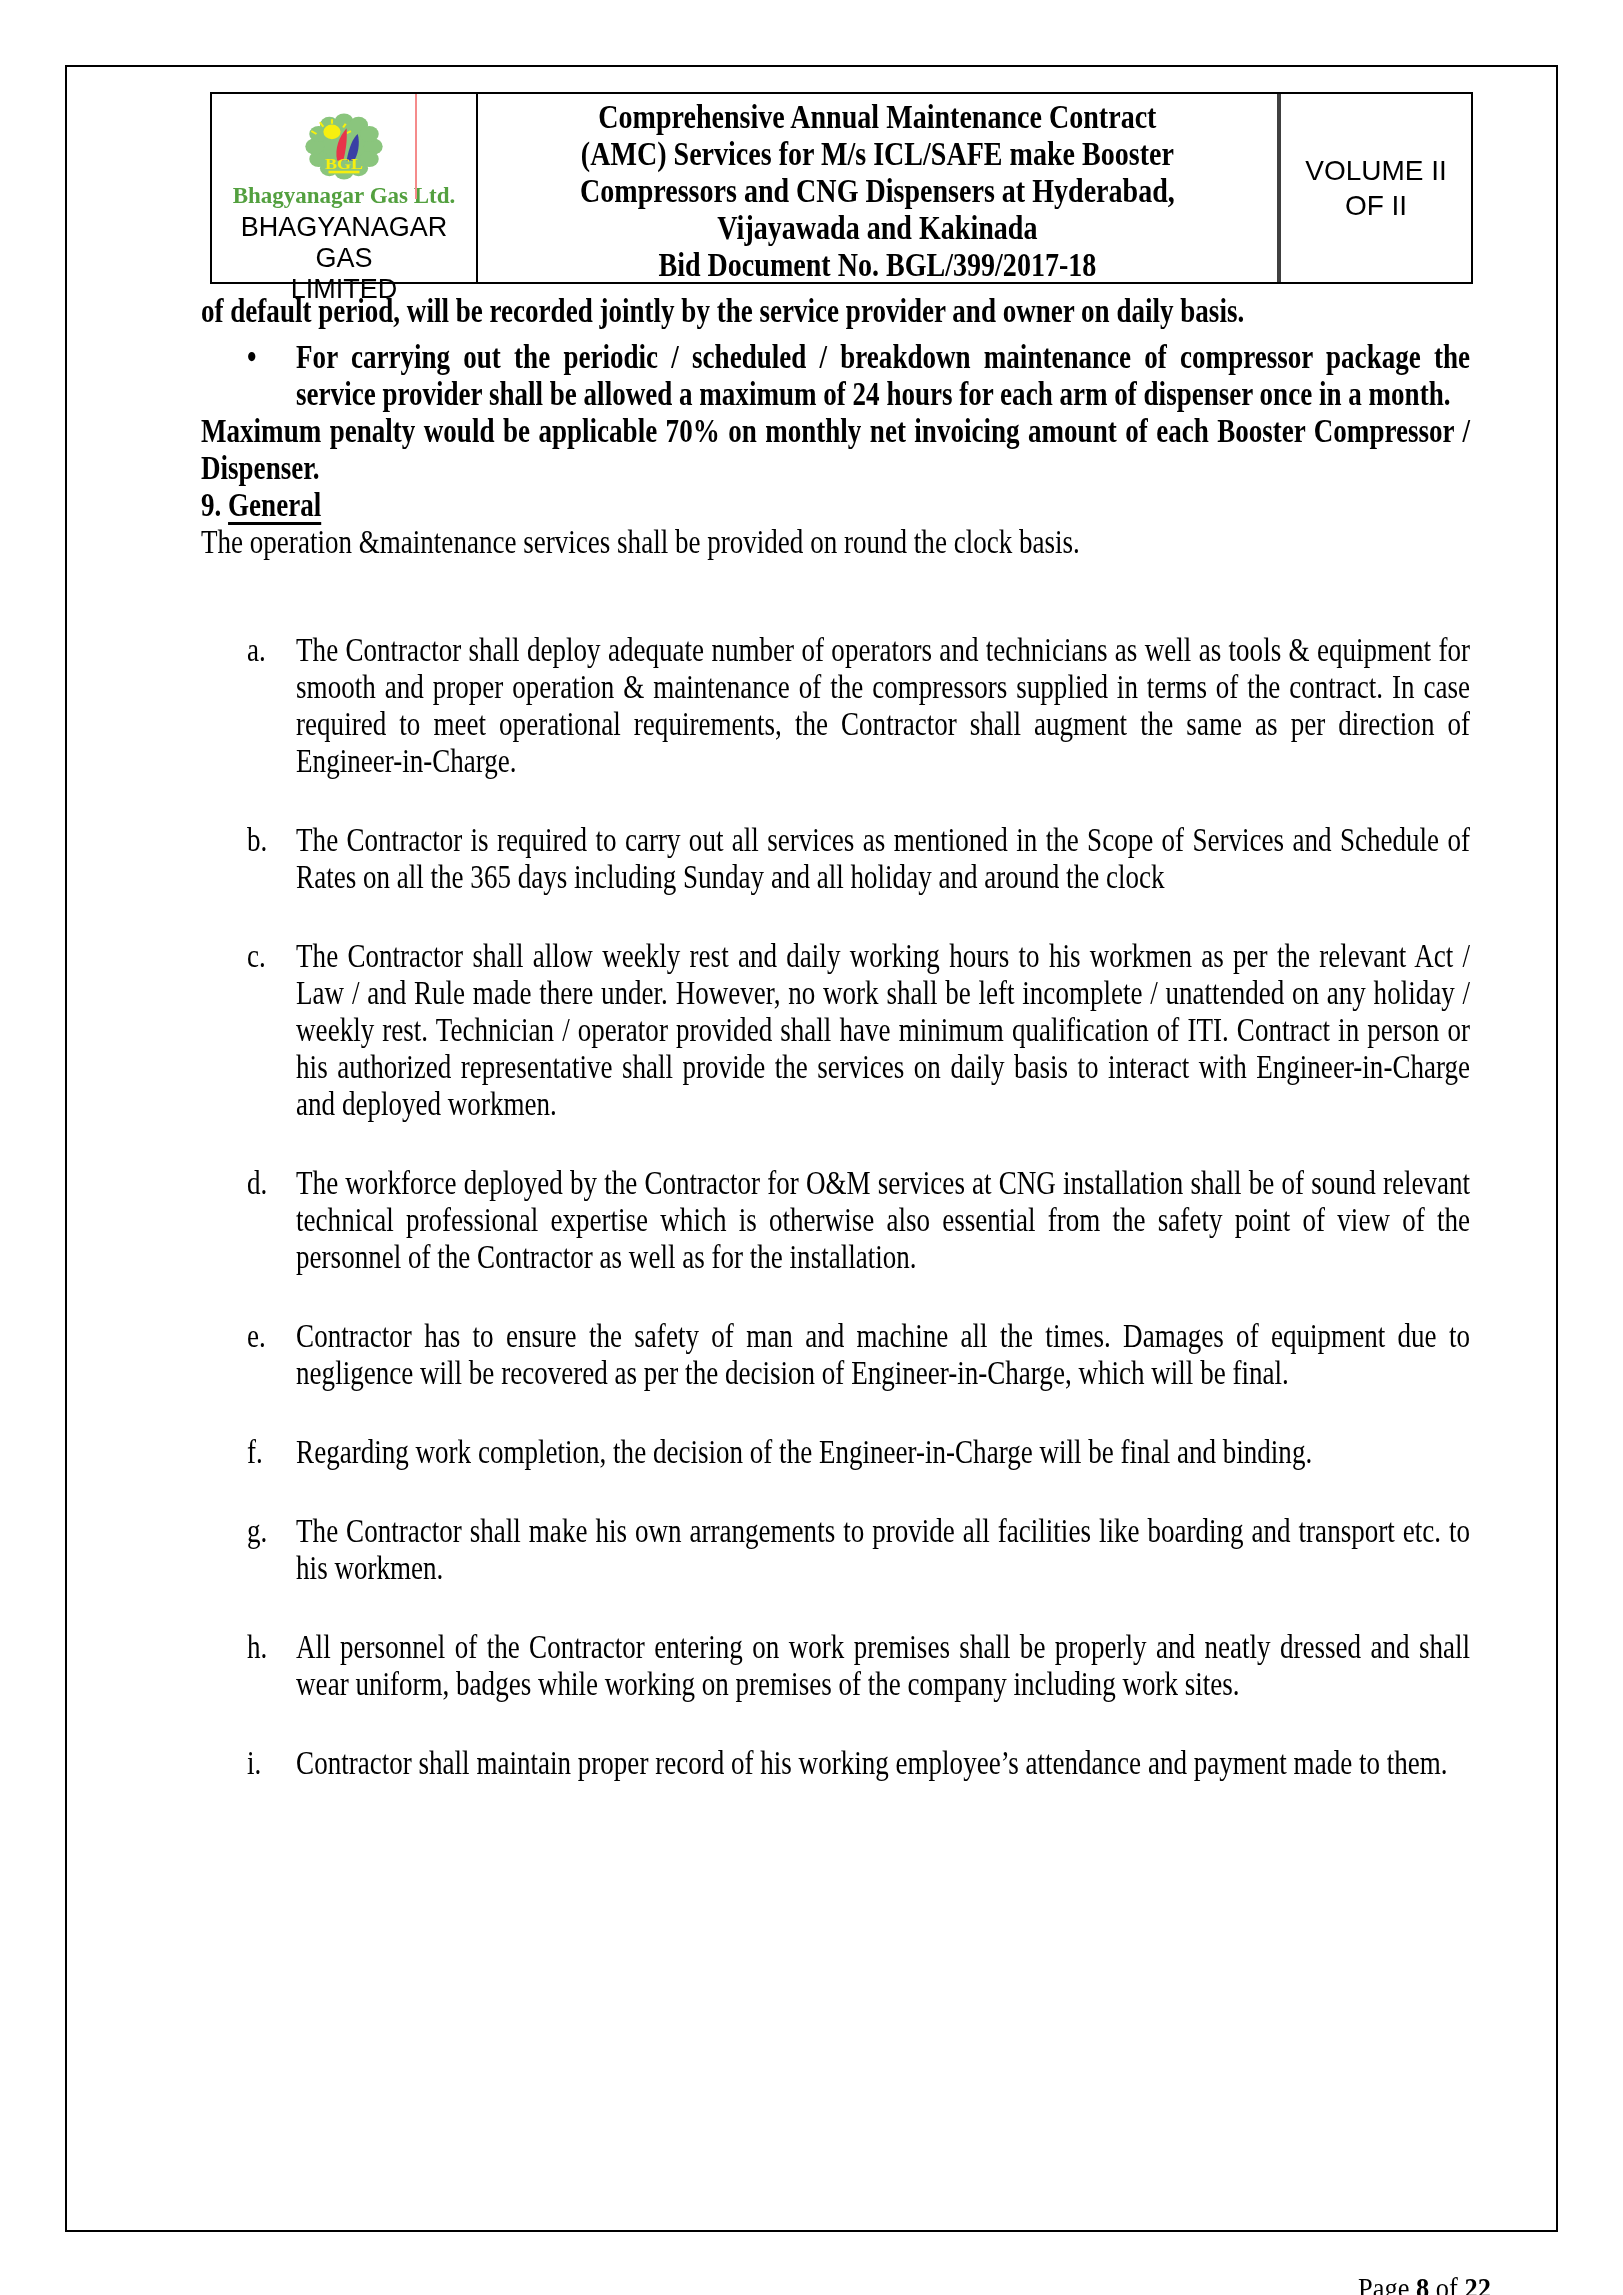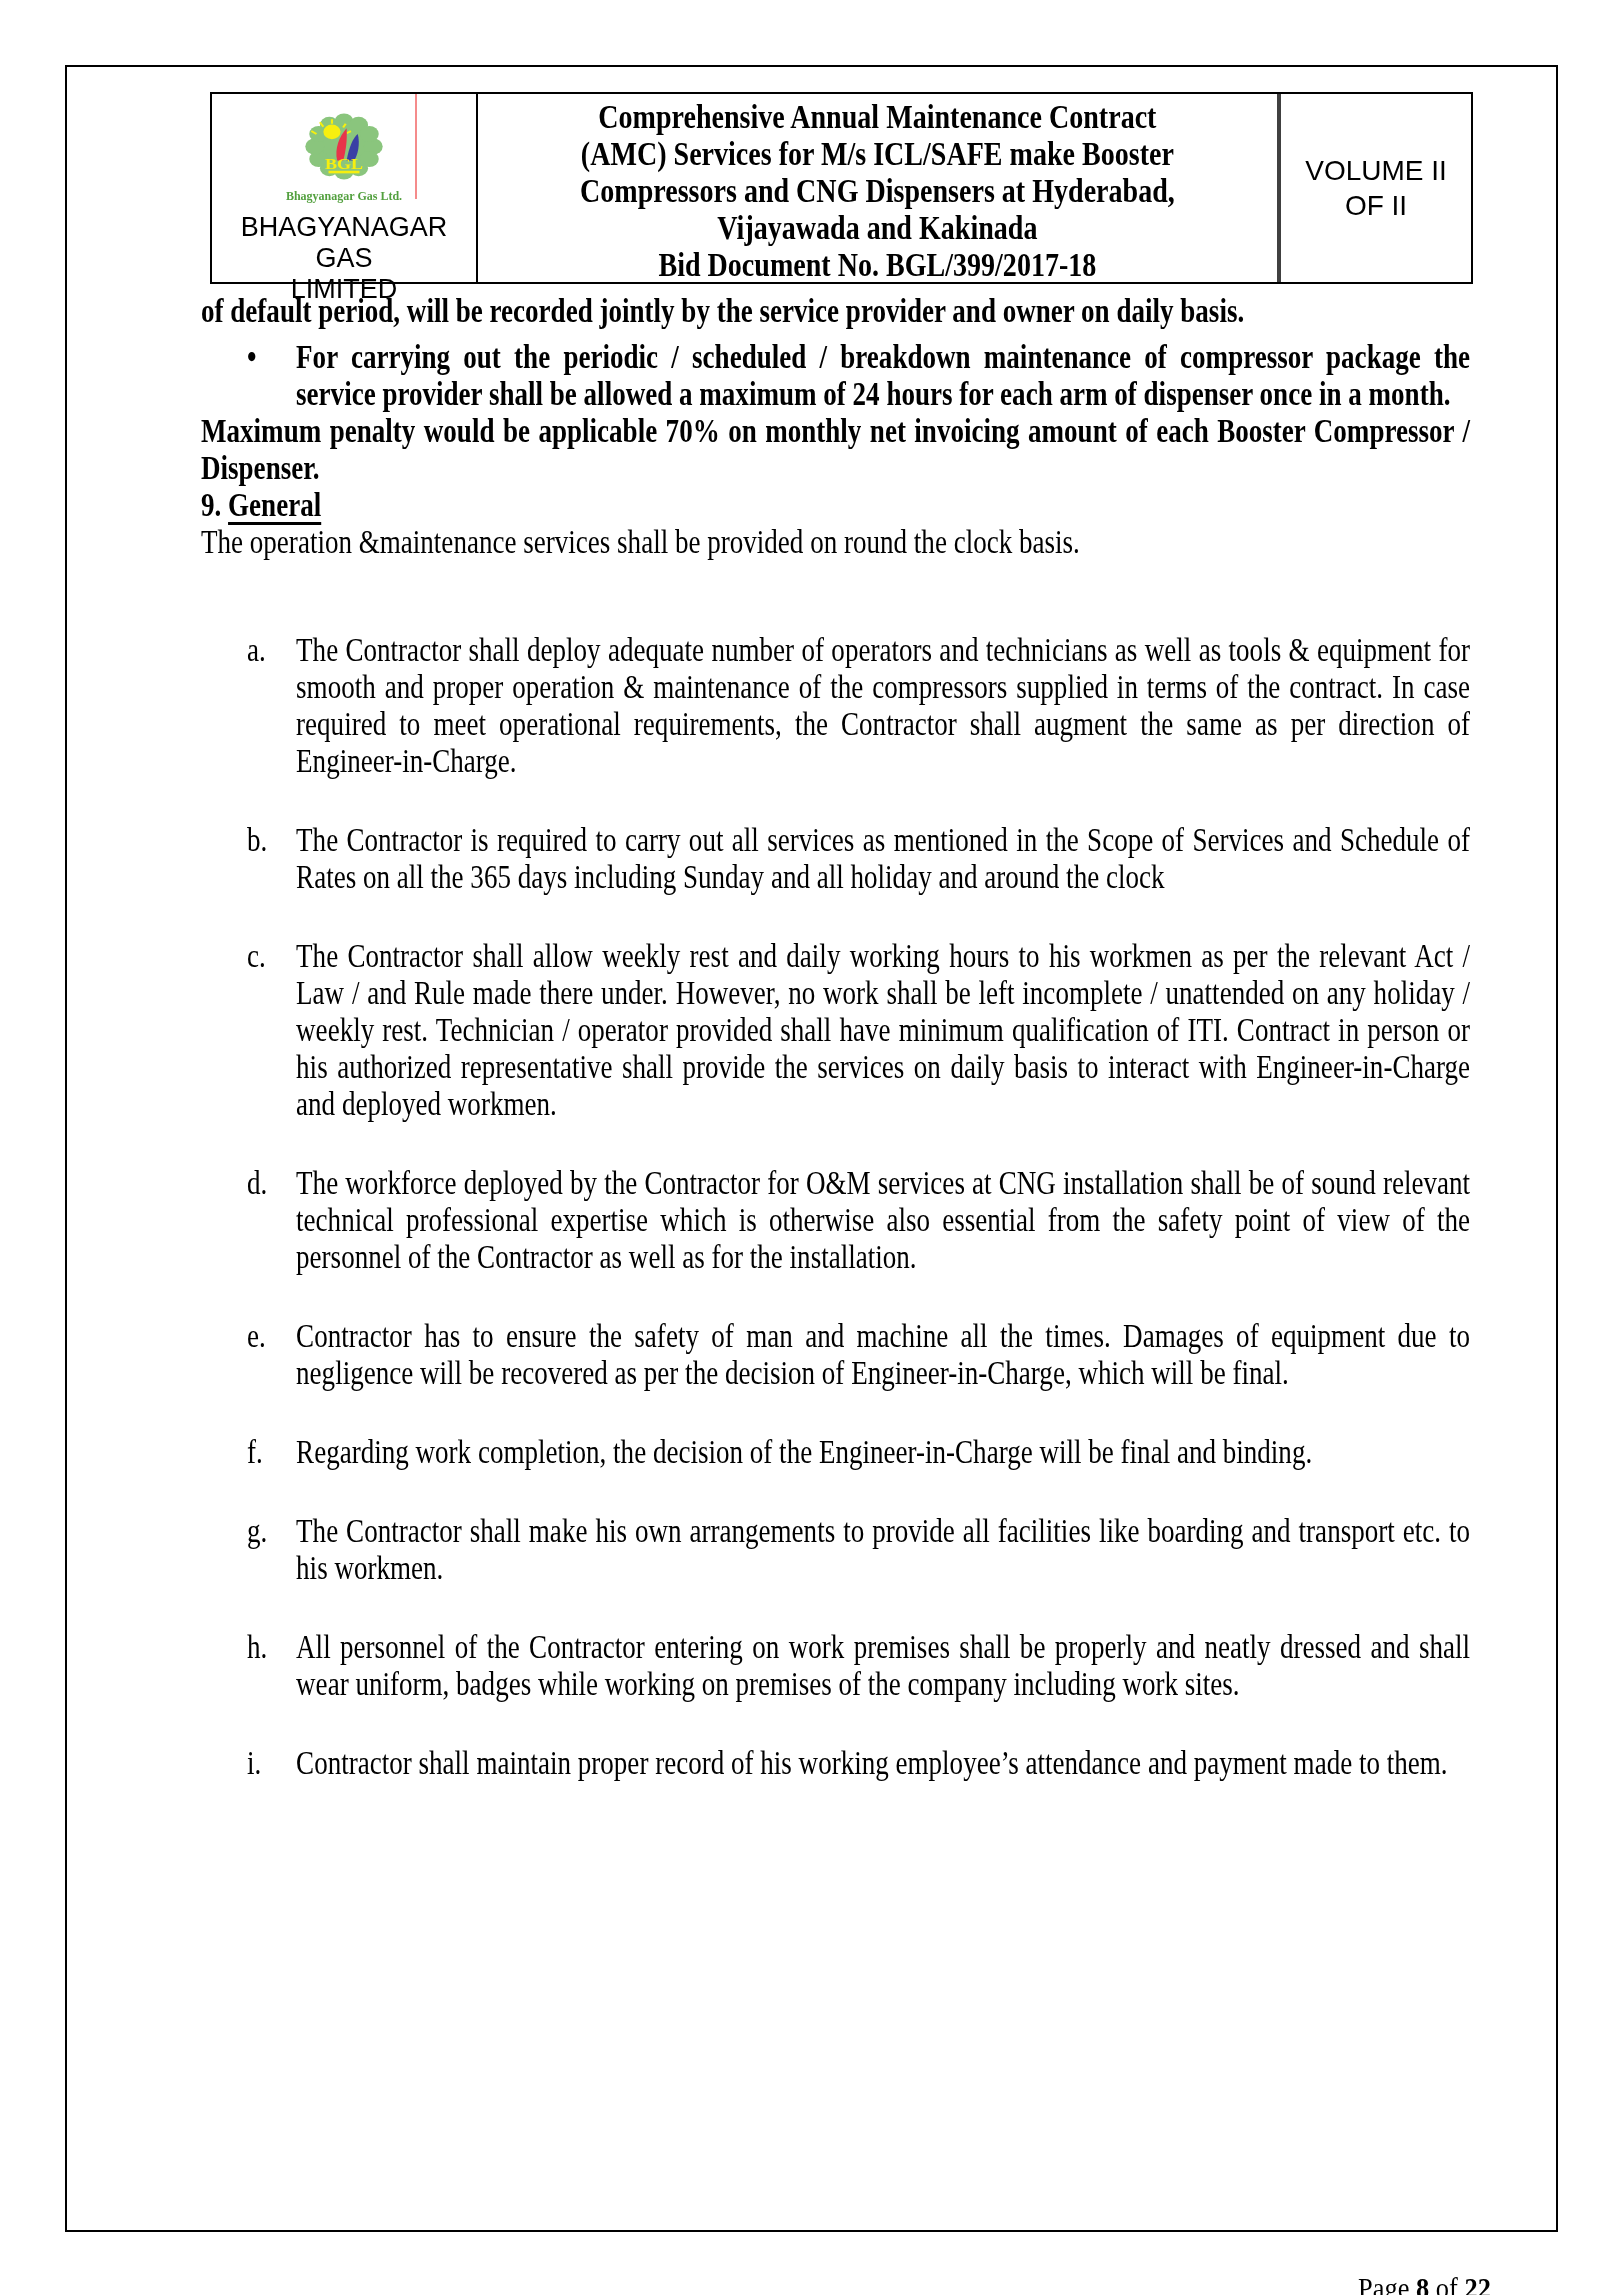--- a/index.html
+++ b/index.html
@@ -16,21 +16,21 @@
     position:absolute; left:143px; top:25px; width:1263px; height:192px;
     display:flex; border:2px solid #000; box-sizing:border-box;
   }
   .cell { box-sizing:border-box; }
   .logo-cell {
     width:266px; border-right:2px solid #000; position:relative;
     text-align:center; padding-top:18px;
   }
   .red-line { position:absolute; left:203px; top:0; width:2px; height:105px; }
   .logo-caption {
-    font-size:12px; font-weight:bold; line-height:18.3px; margin-top:1.3px;
+    font-size:23px; font-weight:bold; line-height:18.3px; margin-top:1.3px;
     font-family:"Liberation Serif", serif;
   }
   .company-name {
     font-family:Liberation Sans, sans-serif; font-size:27px; line-height:31px;
     margin-top:6.5px; color:#000;
   }
   .title-cell { width:803px; border-right:4px solid #404040; overflow:hidden; }
   .title-squeeze {
     width:118%; margin-left:-9%;
     transform:scaleX(0.85); transform-origin:50% 0;

